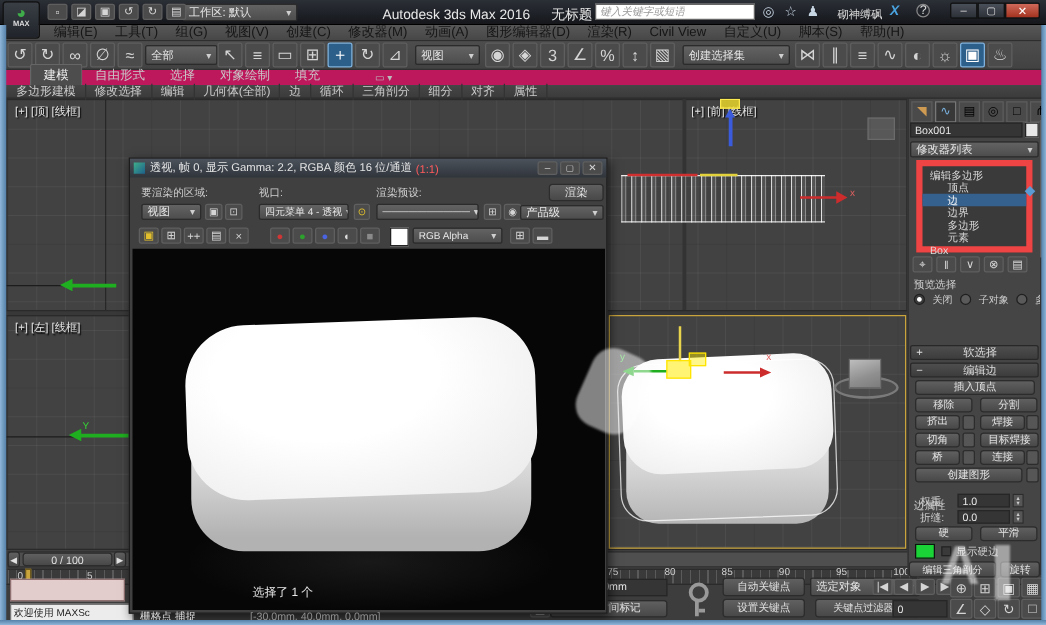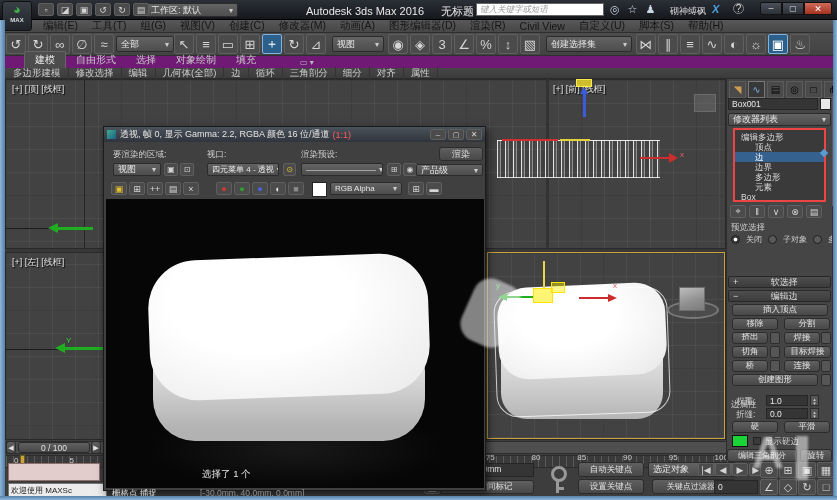--- a/index.html
+++ b/index.html
@@ -147,21 +147,21 @@
         <span class="ico tb-ico">∥</span>
         <span class="ico tb-ico">≡</span>
         <span class="ico tb-ico">∿</span>
         <span class="ico tb-ico">◐</span>
         <span class="ico tb-ico">☼</span>
         <span class="ico tb-ico active">▣</span>
         <span class="ico tb-ico">♨</span>
       </div>
   </div>
 
-  <div class="abs" style="left:0;top:56px;width:837px;height:12px;background:#701a75;display:flex;align-items:flex-end;padding-left:24px;z-index:10;">
+  <div class="abs" style="left:0;top:56px;width:837px;height:12px;background:#be185d;display:flex;align-items:flex-end;padding-left:24px;z-index:10;">
       <span class="rtab active">建模</span>
       <span class="rtab">自由形式</span>
       <span class="rtab">选择</span>
       <span class="rtab">对象绘制</span>
       <span class="rtab">填充</span>
     </div>
   <div class="abs" style="left:300px;top:58px;color:#bbb;font-size:8px;z-index:11;">▭ ▾</div>
   <div class="abs" style="left:0;top:68px;width:837px;height:11px;background:linear-gradient(#464646,#3b3b3b);border-bottom:1px solid #2b2b2b;display:flex;align-items:center;padding-left:6px;z-index:10;">
       <span class="rpanel-item">多边形建模</span>
       <span class="rpanel-item">修改选择</span>
@@ -236,21 +236,21 @@
       <span class="ptab">□</span>
       <span class="ptab">⋔</span>
     </div>
   <div class="abs valbox" style="left:728px;top:98px;width:90px;height:12px;z-index:6;">
       <span>Box001</span>
     </div>
   <div class="abs" style="left:820px;top:98px;width:11px;height:12px;background:#e8e8e8;border:1px solid #222;z-index:6;"></div>
   <div class="abs dd" style="left:728px;top:113px;width:103px;height:13px;z-index:6;">
       <span>修改器列表</span>
     </div>
-  <div class="abs" style="left:733px;top:128px;width:93px;height:74px;background:#3a3a3a;border:2px solid #ef4444;z-index:6;padding-top:2px;">
+  <div class="abs" style="left:733px;top:128px;width:93px;height:74px;background:#3a3a3a;border:5px solid #ef4444;z-index:6;padding-top:2px;">
       <span class="stk lvl0">编辑多边形</span>
       <span class="stk lvl1">顶点</span>
       <span class="stk lvl1 sel">边</span>
       <span class="stk lvl1">边界</span>
       <span class="stk lvl1">多边形</span>
       <span class="stk lvl1">元素</span>
       <span class="stk lvl0">Box</span>
     </div>
   <div class="abs" style="left:821px;top:150px;width:6px;height:6px;background:#5a9bd4;transform:rotate(45deg);z-index:7;"></div>
   <div class="abs" style="left:730px;top:205px;display:flex;gap:3px;z-index:6;">

